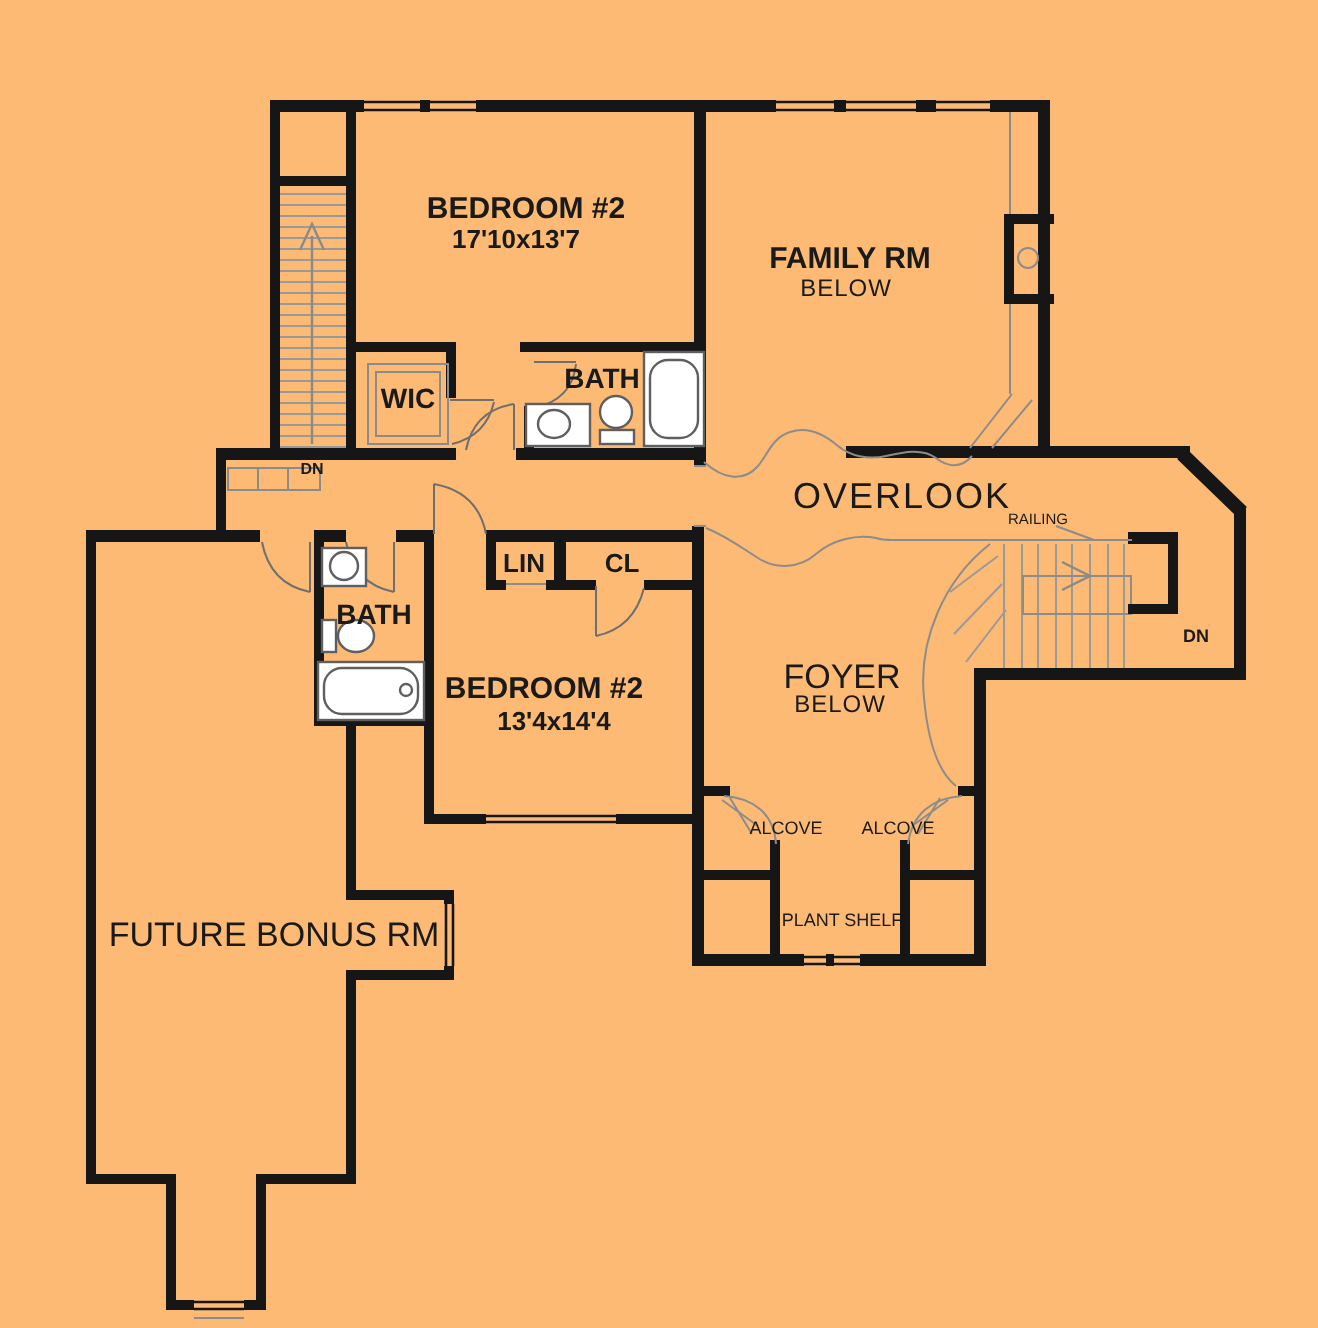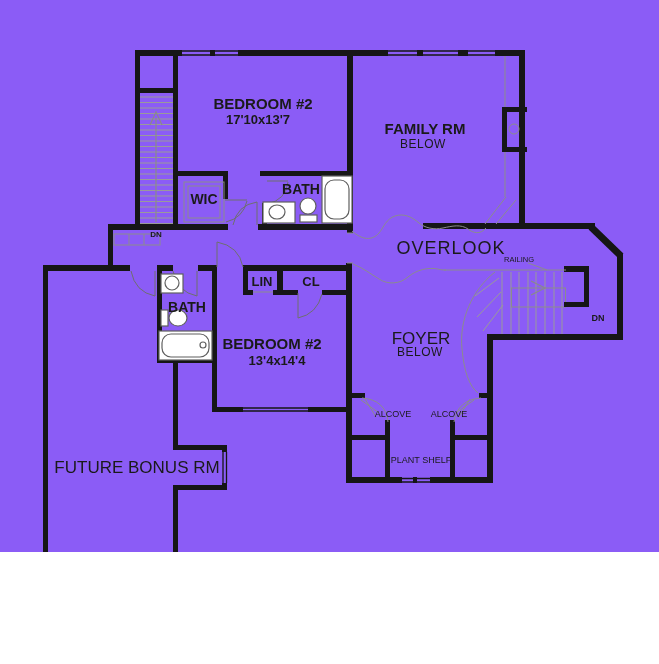--- a/index.html
+++ b/index.html
@@ -1,17 +1,17 @@
 <!DOCTYPE html>
 <html><head>
 <meta charset="utf-8">
 <style>
   html,body{margin:0;padding:0;background:#ffffff;}
   .plan-canvas{
-    position:relative;width:659px;height:552px;background:#8b5cf6;
+    position:relative;width:659px;height:664px;background:#fdba74;
     font-family:"Liberation Sans",sans-serif;overflow:hidden;
   }
   svg{position:absolute;left:0;top:0;}
   .w{fill:#161616;}
   .diag{stroke:#161616;stroke-width:7;fill:none;}
   .winline{stroke:#161616;stroke-width:1.3;fill:none;}
   .thin{stroke:#8c8c8c;stroke-width:1;fill:none;}
   .tread{stroke:#9a9a9a;stroke-width:1;fill:none;}
   .door{stroke:#6f6f6f;stroke-width:1;fill:none;}
   .fix{stroke:#5f5f5f;stroke-width:1.2;fill:#ffffff;}

